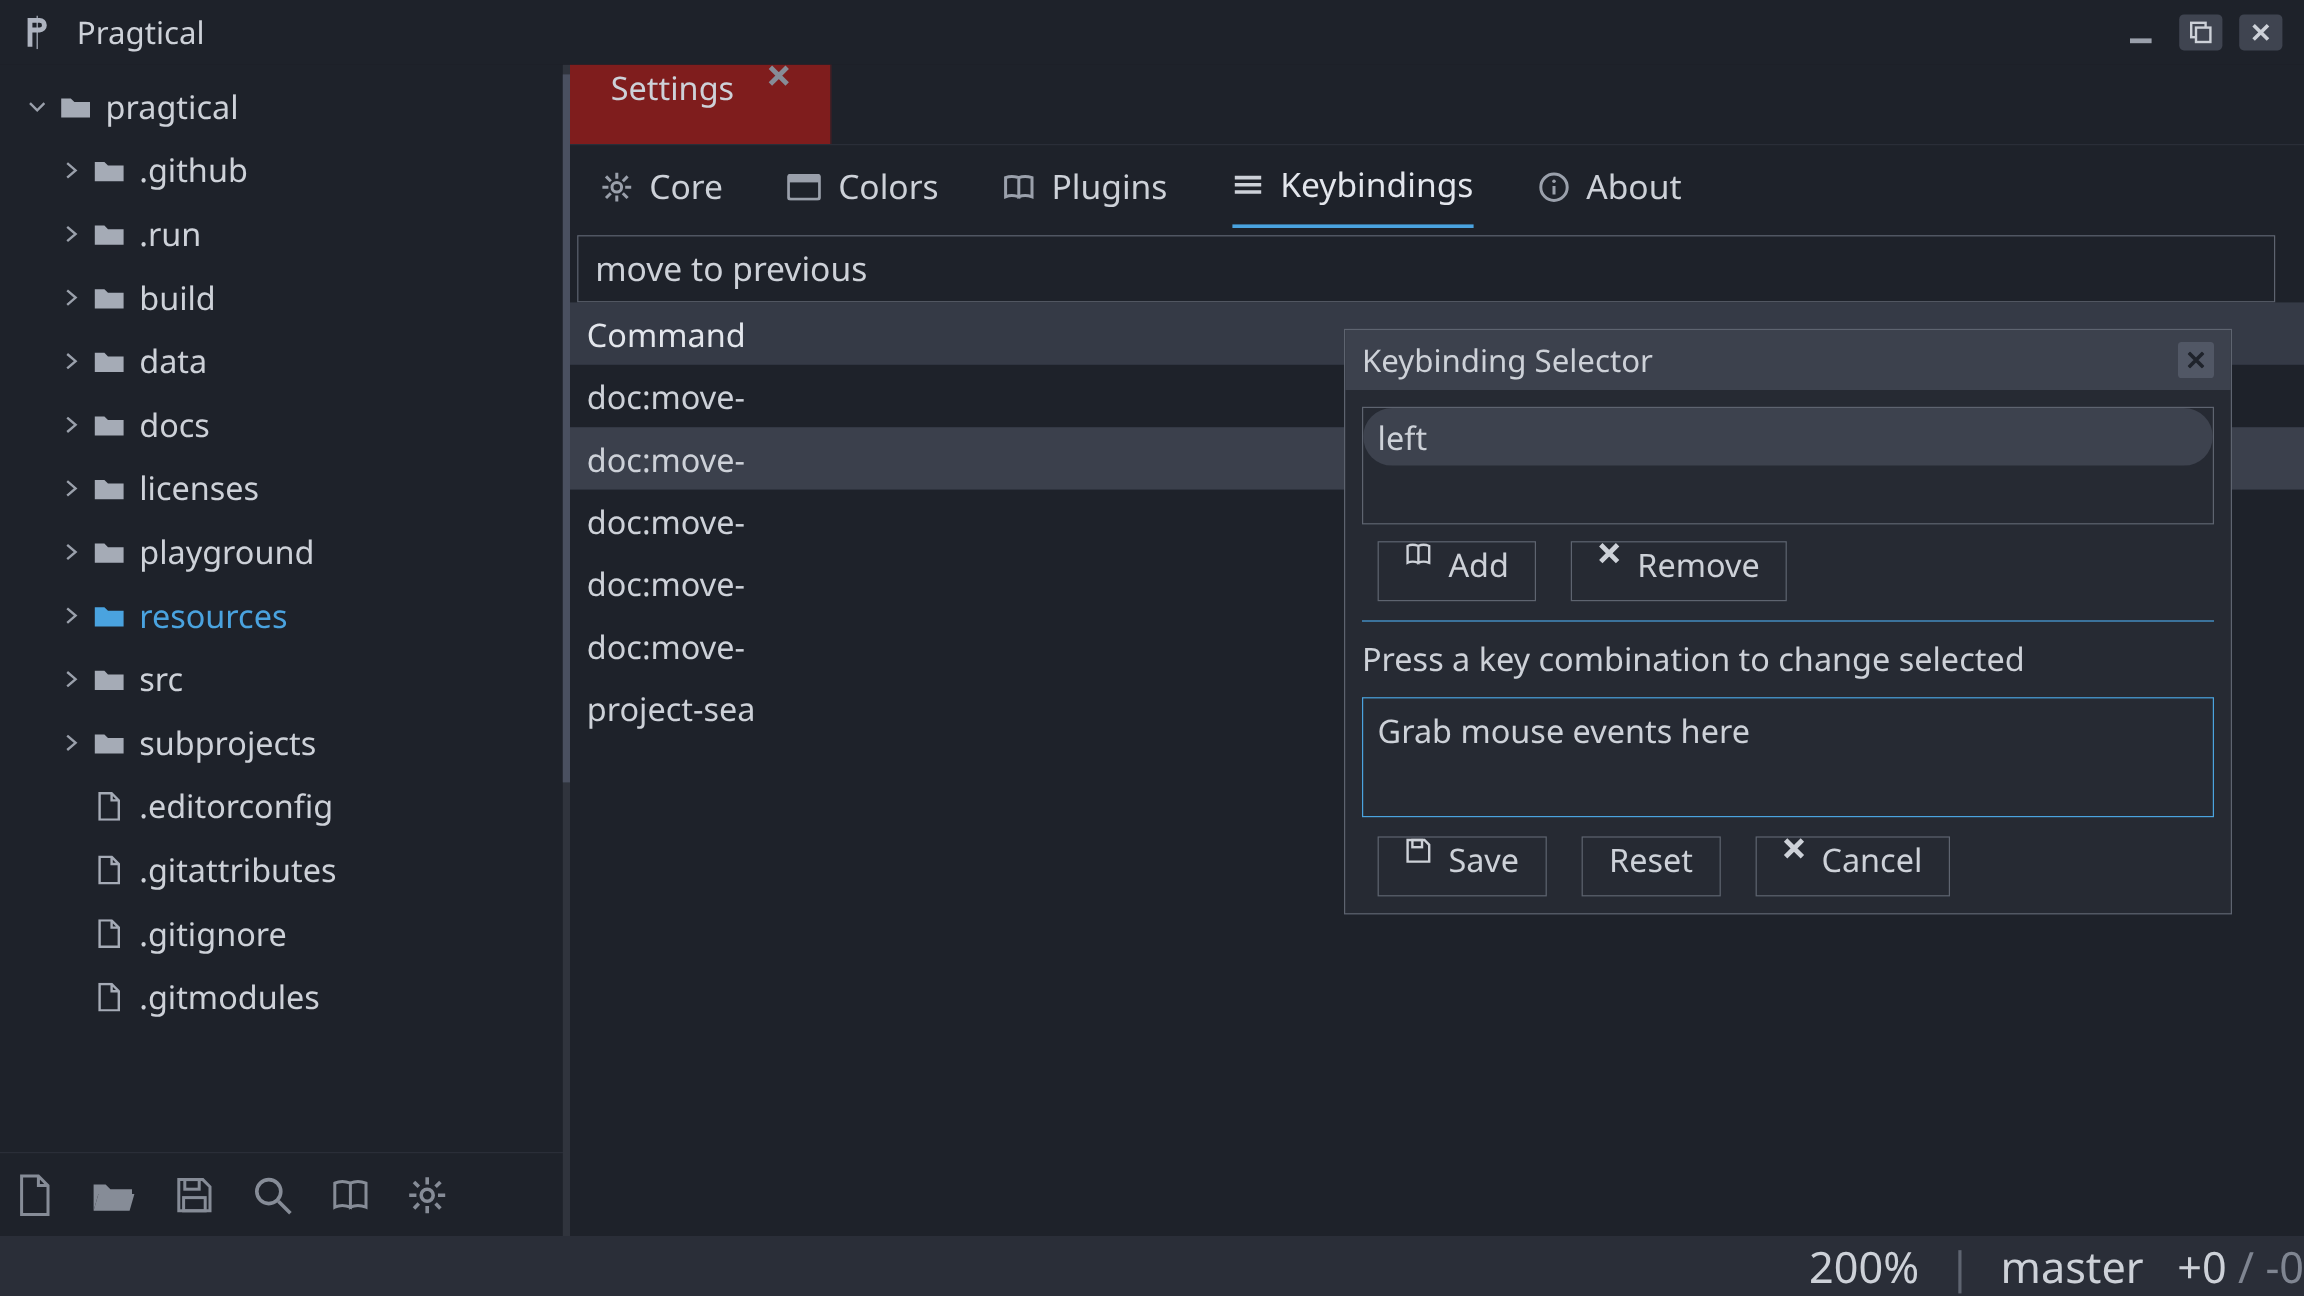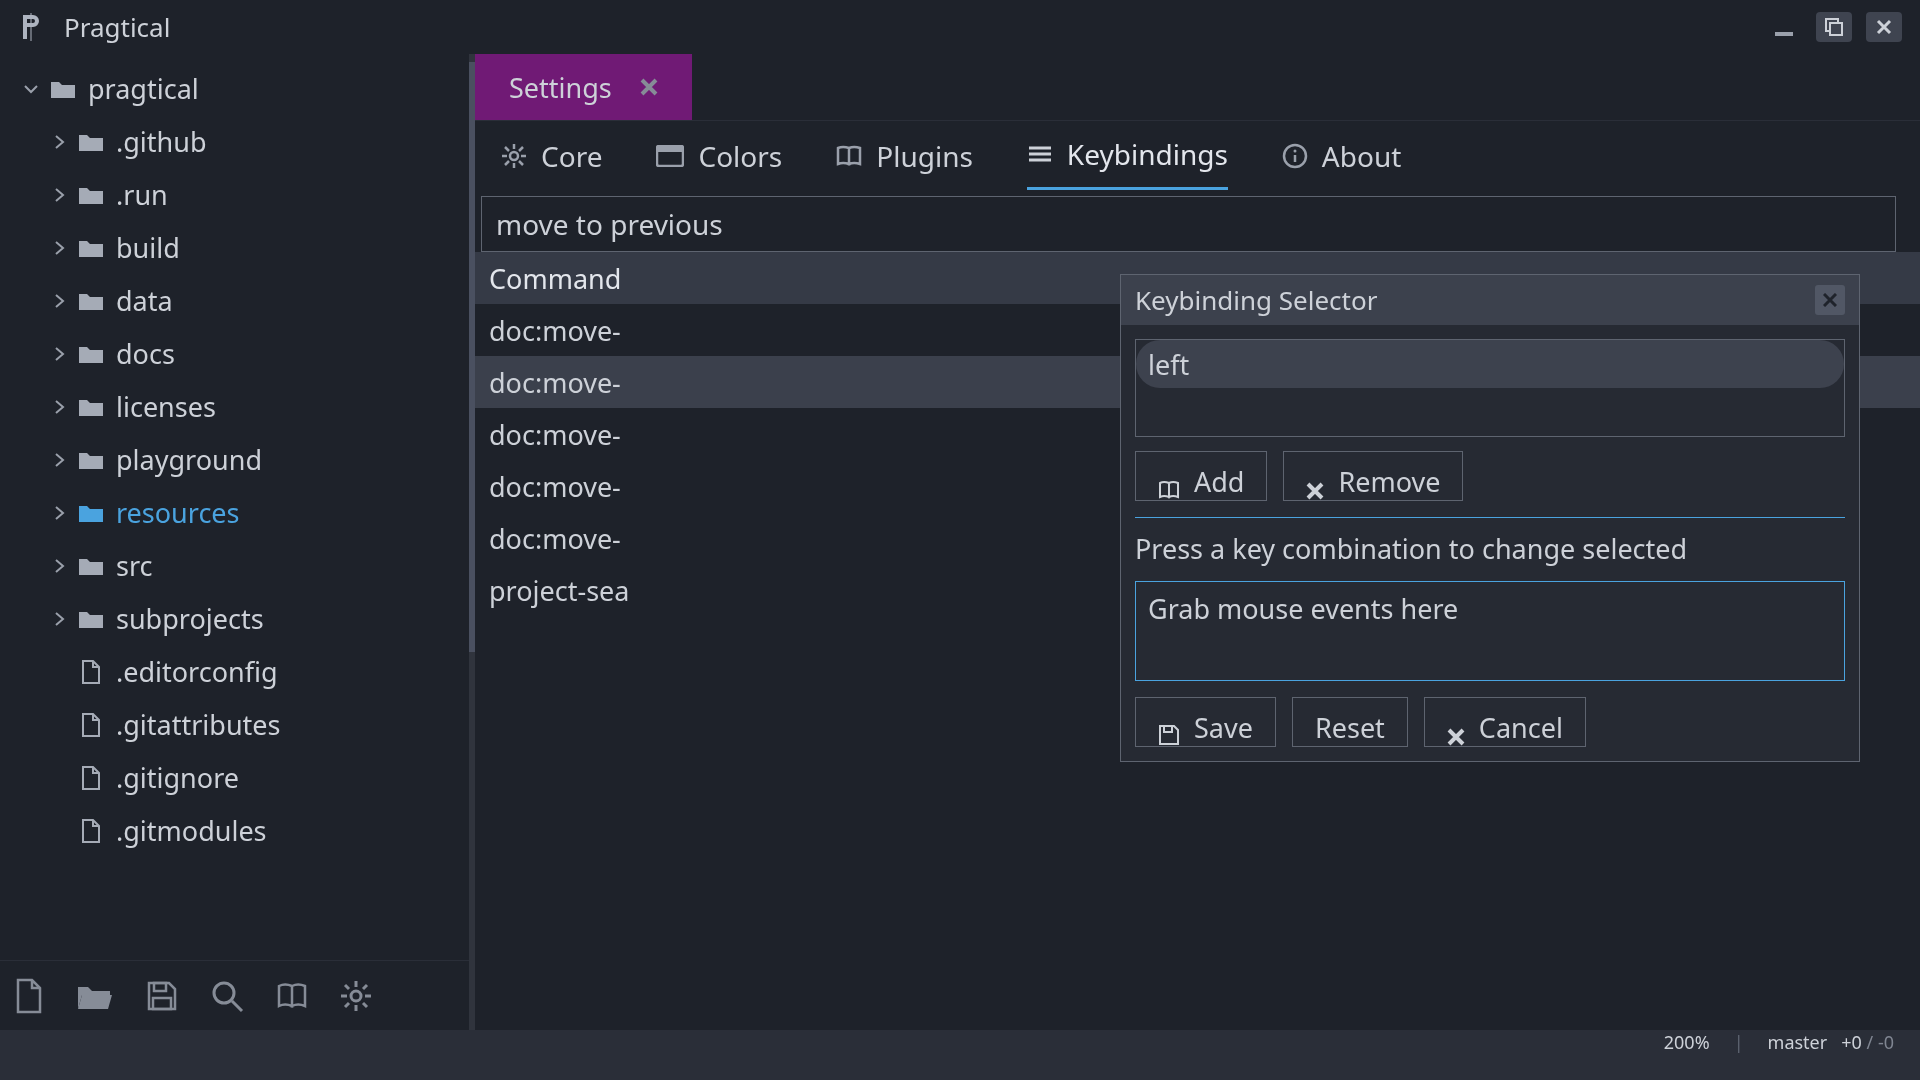--- a/index.html
+++ b/index.html
@@ -22,21 +22,21 @@
   .tree-row.active { color:#4aa3df; }
   .tree-row.active .folder-icon { color:#4aa3df; }
   .tree-divider { position:absolute; top:0; right:0; width:6px; height:100%; background:#30343d; }
   .tree-divider::after{ content:""; position:absolute; top:8px; right:0; width:6px; height:590px; background:#4a5060; }
 
   .sidebar-toolbar { height: 70px; display:flex; align-items:center; gap: 32px; padding-left: 14px; border-top:1px solid #2a2e38; }
   .sidebar-toolbar .tbtn{ color:#868c97; }
 
   .content { flex:1; display:flex; flex-direction:column; position:relative; }
   .tabbar { height: 66px; display:flex; align-items:stretch; background:#1e222a; }
-  .tab { display:flex; align-items:center; padding:0 34px; gap:28px; font-size:27px; background:#701a75; border-right:1px solid #1e222a; }
+  .tab { display:flex; padding:0 34px; gap:28px; font-size:27px; background:#7f1d1d; border-right:1px solid #1e222a; }
   .tab .close { color:#868c97; font-size:22px; }
 
   .subnav { height: 70px; display:flex; align-items:center; gap: 54px; padding-left: 26px; font-size:28px; border-top:1px solid #2a2e38; }
   .subnav-item { display:flex; align-items:center; gap:14px; color:#cdd1d8; height:100%; }
   .subnav-item .ico{ color:#9aa0ab; }
   .subnav-item.active { color:#e3e6ec; border-bottom:3px solid #4aa3df; }
 
   .filterbox { margin: 6px 24px 0 6px; border:1px solid #5e6470; height:56px; display:flex; align-items:center; padding:0 14px; font-size:28px; background:#1e222a; }
 
   .kb-header { height:52px; display:flex; align-items:center; padding-left:14px; font-size:27px; background:#353a46; color:#e3e6ec; }
@@ -44,26 +44,26 @@
   .kb-row.sel { background:#3b404c; }
 
   .modal { position:absolute; left:645px; top:220px; width:740px; background:#262a33; border:1px solid #5e6470; padding:0; z-index:10; }
   .modal-title { display:flex; align-items:center; justify-content:space-between; height:50px; padding:0 14px; background:#3c414d; font-size:26px; }
   .modal-title .x{ background:#515765; color:#1f232b; width:30px; height:30px; border-radius:3px; display:flex; align-items:center; justify-content:center; font-size:20px; }
   .modal-body{ padding:14px; }
   .keylist{ border:1px solid #5e6470; margin-bottom:14px; }
   .keylist .kr{ height:48px; display:flex; align-items:center; padding:0 12px; font-size:27px;border-radius:24px; }
   .keylist .kr.sel{ background:#3d424e; }
   .btnrow{ display:flex; gap:16px; }
-  .btn{ border:1px solid #5e6470; height:50px; display:flex; align-items:flex-end; gap:14px; padding:0 22px; font-size:27px; color:#cdd1d8; }
+  .btn{ border:1px solid #5e6470; height:50px; display:flex; align-items:flex-start; gap:14px; padding:0 22px; font-size:27px; color:#cdd1d8;margin-left:13px; }
   .hr{ height:1px; background:#4aa3df; margin:16px 0 12px 0; width:100%; }
   .hint{ font-size:27px; color:#cdd1d8; margin-bottom:14px; }
   .grab{ border:1px solid #4aa3df; height:100px; padding:8px 12px; font-size:27px; color:#cdd1d8; margin-bottom:16px; }
 
-  .statusbar{ height:50px; display:flex; align-items:flex-start; justify-content:flex-end; padding-right:26px; gap:24px; font-size:18px; background:#2a2e38; }
+  .statusbar{ height:50px; display:flex; align-items:flex-end; justify-content:flex-end; gap:24px; font-size:36px; background:#2a2e38; }
   .statusbar .sep{ color:#5e6470; }
   .statusbar .muted{ color:#7f8591; }
   svg{ display:block; }
 </style>
 </head>
 <body>
 
 <div class="titlebar">
   <span class="logo">
     <svg width="22" height="28" viewBox="0 0 22 28">

